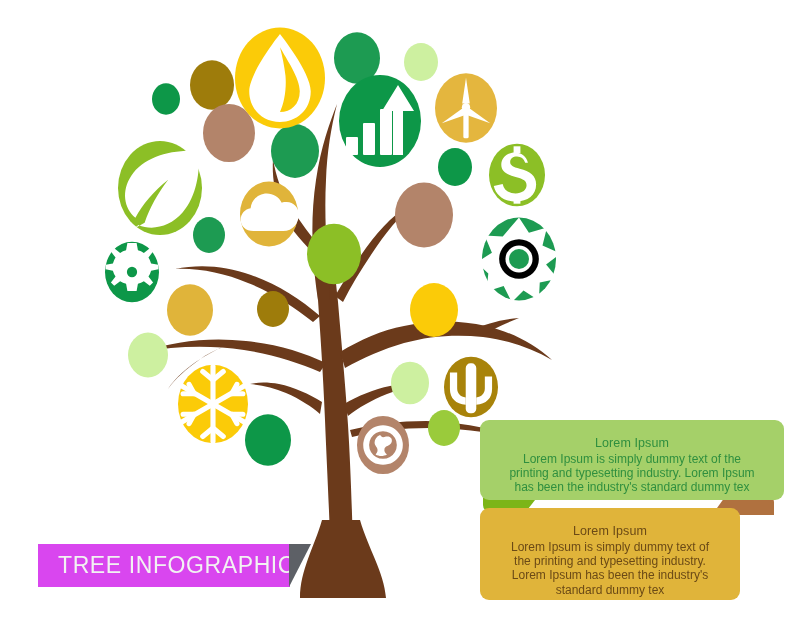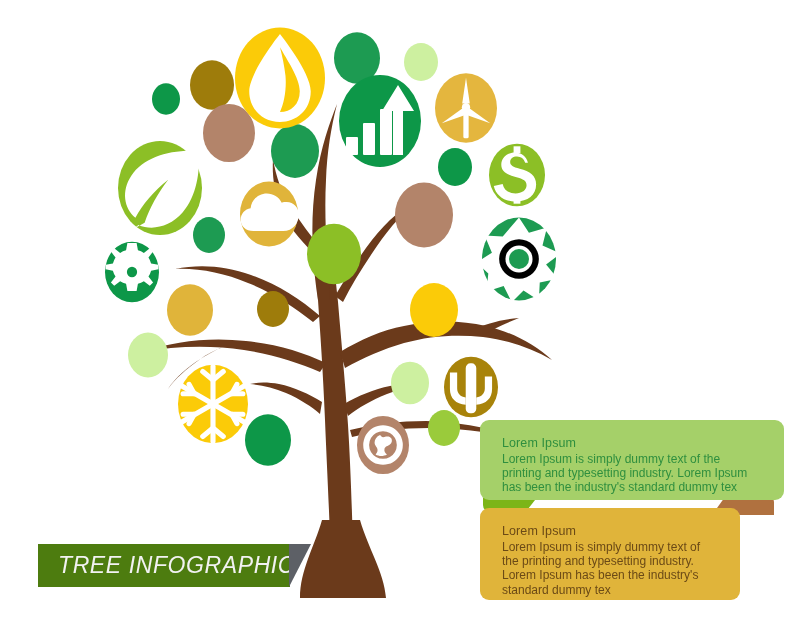--- a/index.html
+++ b/index.html
@@ -24,21 +24,21 @@
     clip-path:polygon(0 0,100% 0,0 100%);
   }
   #title-text{
     position:absolute;left:20px;top:0;height:43px;line-height:43px;
     color:#f2f2f2;font-size:23px;letter-spacing:.6px;white-space:nowrap;
     font-family:"Liberation Sans", sans-serif;font-weight:400;
   }
 
   
   .callout{position:absolute;border-radius:9px;}
-  .callout .body{position:relative;z-index:3;border-radius:9px;height:100%;box-sizing:border-box;padding:16px 22px 12px 22px;}
+  .callout .body{position:relative;z-index:3;border-radius:9px;height:100%;box-sizing:border-box;padding:16px 22px 12px 22px;text-align:center;}
   .callout .ttl{font-size:12.5px;font-weight:400;margin:0 0 2px 0;letter-spacing:.1px;}
   .callout .txt{font-size:12px;line-height:14.2px;margin:0;max-width:262px;}
 
   #callout-green{left:480px;top:420px;width:304px;height:80px;}
   #callout-green .body{background:#a5d069;}
   #callout-green .ttl{color:#2f8f3f;}
   #callout-green .txt{color:#2f8f3f;}
   
   #green-fold{
     position:absolute;z-index:1;left:483px;top:495px;width:56px;height:17px;
@@ -347,18 +347,18 @@
   </div>
 
   <div id="yellow-fold" style="background: rgb(176, 113, 63);"></div>
   <div class="callout" id="callout-yellow">
     <div class="body" style="background: rgb(224, 180, 58);">
       <p class="ttl" style="color: rgb(107, 74, 22);">Lorem Ipsum</p>
       <p class="txt" style="color: rgb(107, 74, 22);">Lorem Ipsum is simply dummy text of the printing and typesetting industry. Lorem Ipsum has been the industry's standard dummy tex</p>
     </div>
   </div>
 
-  <div id="title-banner" style="background: #4d7c0f; font-style: italic;">
+  <div id="title-banner" style="background: #d946ef;">
     <span id="title-text" style="color: rgb(242, 242, 242);">TREE INFOGRAPHIC</span>
     <span class="skew" style="background: rgb(93, 96, 102);"></span>
   </div>
 
 </div>
 
 </body></html>

